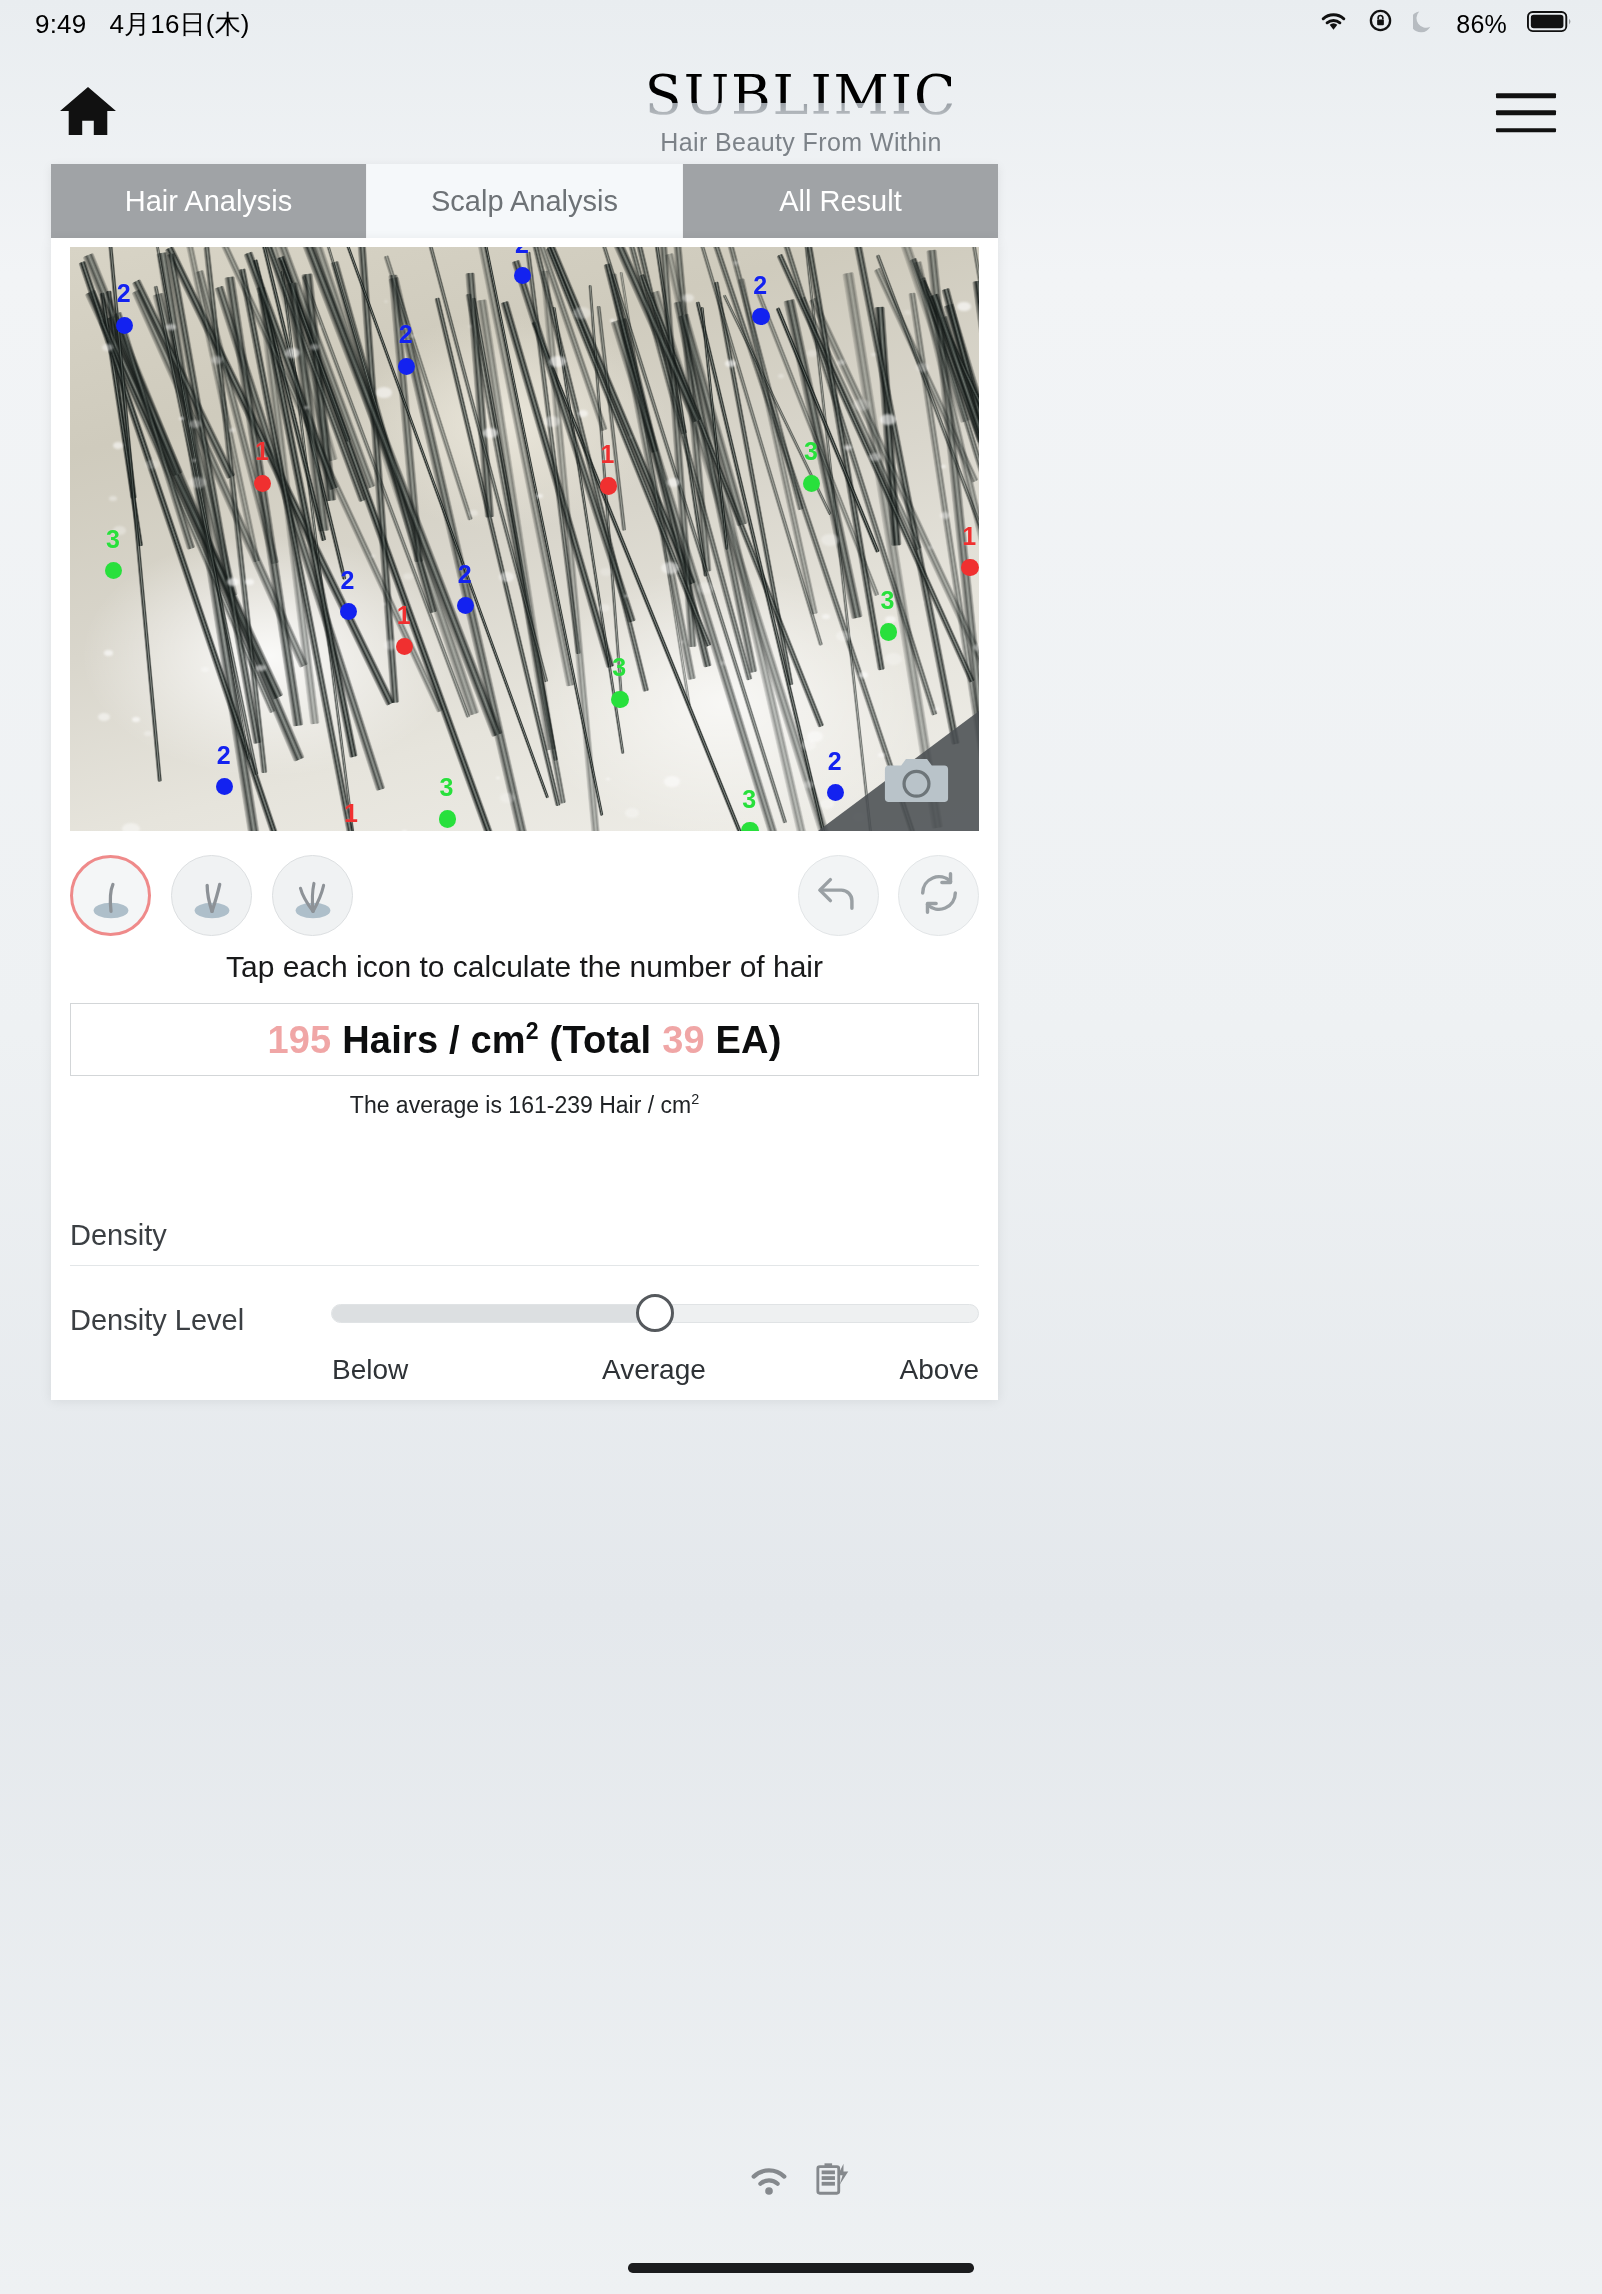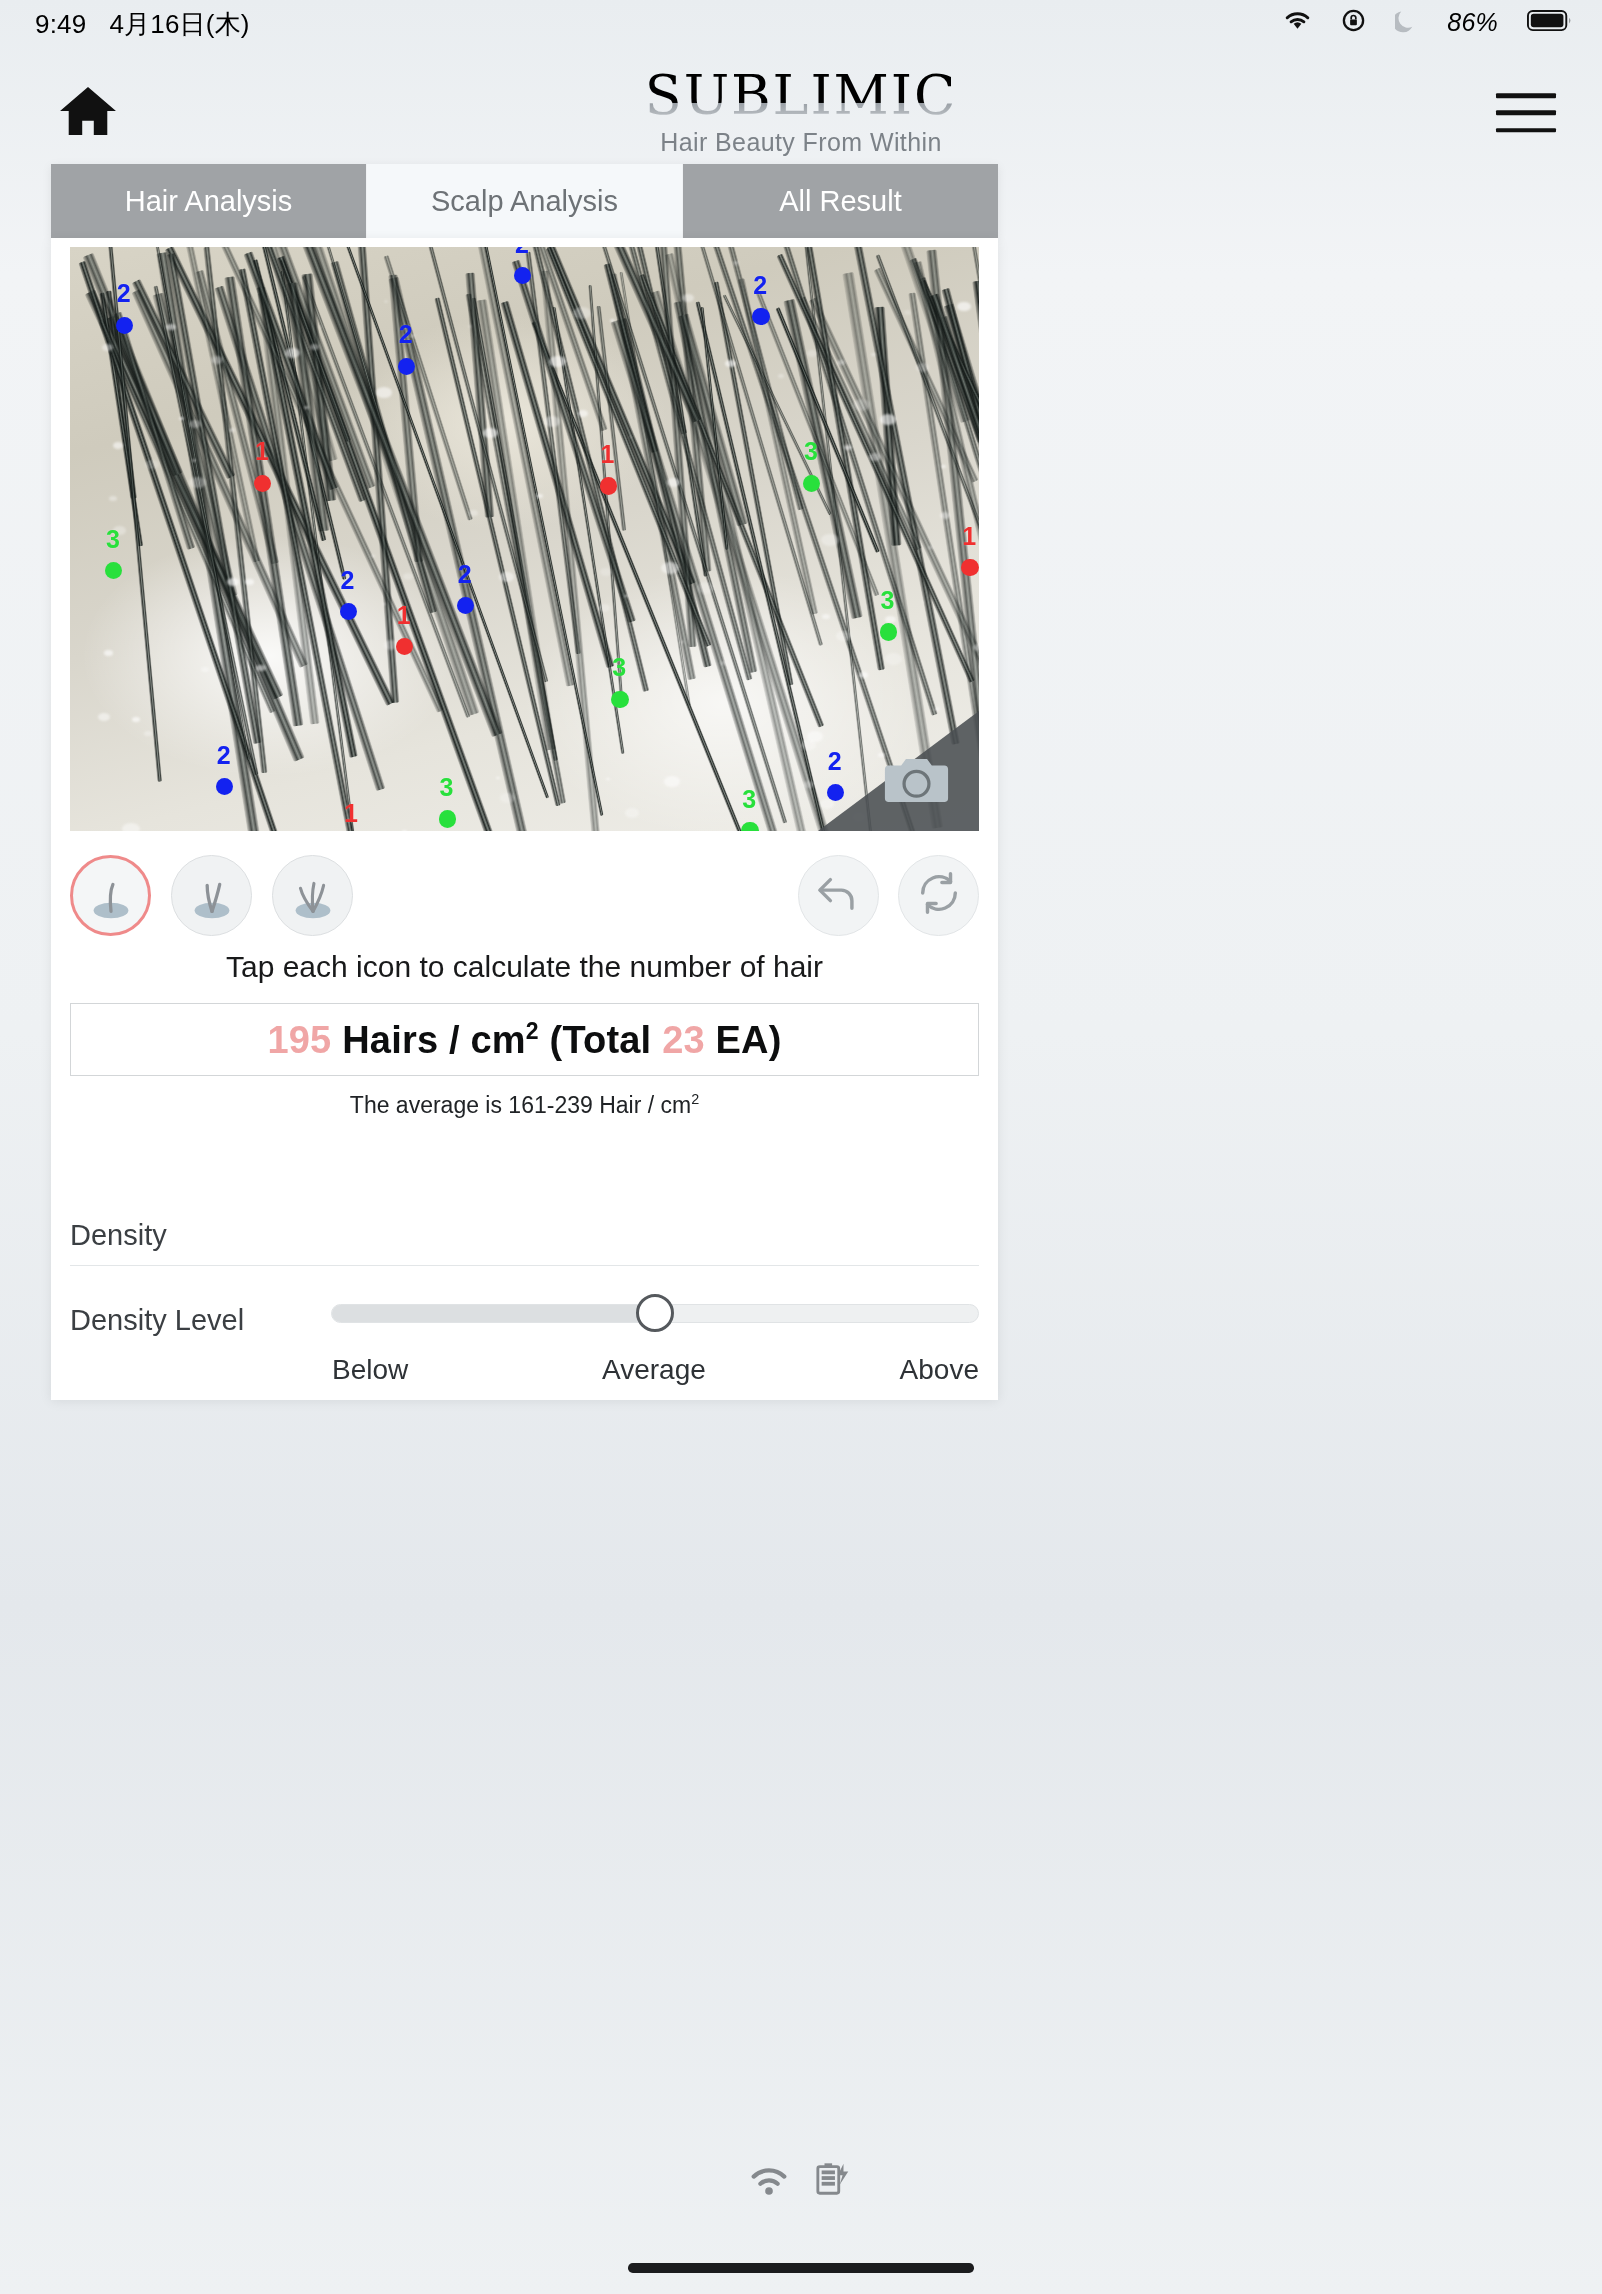--- a/index.html
+++ b/index.html
@@ -14,21 +14,21 @@
     position: relative;
   }
 
   
   .statusbar {
     height: 48px; display: flex; align-items: center;
     justify-content: space-between; padding: 0 29px 0 35px;
     font-size: 26px; color: #000; letter-spacing: 0.2px;
   }
   .sb-left { display: flex; align-items: center; gap: 23px; }
-  .sb-right { display: flex; align-items: flex-start; gap: 29px; font-style: italic; }
+  .sb-right { display: flex; align-items: center; gap: 20px; }
   .sb-pct { font-size: 25px; }
 
   
   .header {
     height: 130px; position: relative;
     display: flex; align-items: center; justify-content: center;
   }
   .home-btn { position: absolute; left: 58px; top: 50%; transform: translateY(-50%); }
   .menu-btn { position: absolute; right: 46px; top: 50%; transform: translateY(-50%);
               display:flex; flex-direction:column; gap:12.5px; }
@@ -627,21 +627,21 @@
           </svg>
         </span>
       </div>
     </div>
   </div>
 
   <div class="tap-hint">Tap each icon to calculate the number of hair</div>
 
   <div class="result-box">
     <div class="result-text">
-      <span class="hl">195</span><span>&nbsp;</span><span>Hairs / cm</span><sup>2</sup><span>&nbsp;</span><span>(Total </span><span class="hl">23</span><span> EA)</span>
+      <span class="hl">195</span><span>&nbsp;</span><span>Hairs / cm</span><sup>2</sup><span>&nbsp;</span><span>(Total </span><span class="hl">39</span><span> EA)</span>
     </div>
   </div>
 
   <div class="avg-note">
     <span>The average is 161-239 Hair / cm</span><sup>2</sup>
   </div>
 
   <div class="results-head">Density</div>
 
   <div class="density-row">

